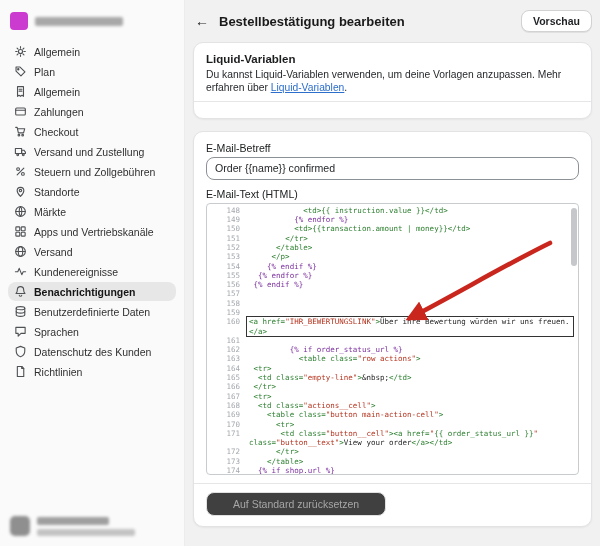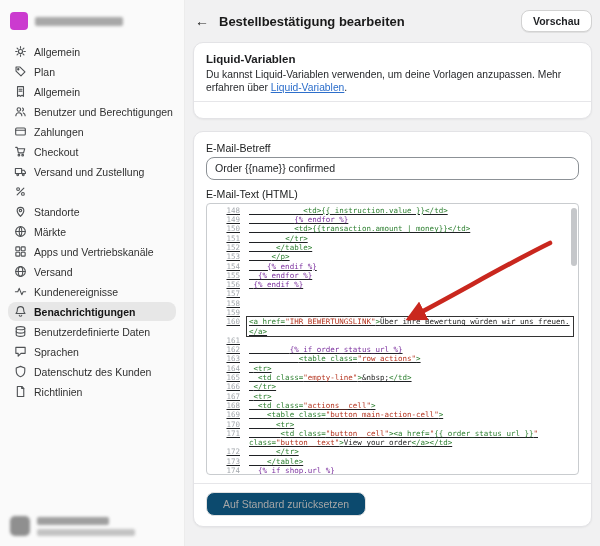--- a/index.html
+++ b/index.html
@@ -57,34 +57,34 @@
   .field-label { font-size:10.6px; display:block; margin-bottom:3px; color:#202223; }
   .text-input {
     width:100%; height:23px; border:1px solid #8c9196; border-radius:8px;
     padding:0 8px; font-size:10.6px; font-family:inherit; color:#1f2124;
     background:#fff; margin-bottom:8px;
   }
 
   
   .editor {
     border:1px solid #c9cccf; border-radius:4px; background:#fff;
-    display:flex; position:relative; height:272px; overflow:hidden;text-decoration:underline;
+    display:flex; position:relative; height:272px; overflow:hidden;
   }
   .gutter { width:38px; flex:none; text-align:right; padding:2px 5px 0 0; }
   .gut-row { height:9.3px; line-height:9.3px; font-family:"DejaVu Sans Mono",monospace; font-size:7.5px; }
   .code-pane { flex:1; position:relative; padding:2px 0 0 4px; overflow:hidden; }
   .code-row { height:9.3px; line-height:9.3px; font-family:"DejaVu Sans Mono",monospace; font-size:7.5px; white-space:pre; }
   .box-overlay { position:absolute; left:1px; right:4px; border:1.3px solid #333; pointer-events:none; }
   .vscroll { position:absolute; right:1px; top:1px; bottom:1px; width:7px; }
   .vthumb { position:absolute; top:3px; right:0; width:6px; height:58px; background:#c5c7ca; border-radius:3px; }
 
   .card-footer { border-top:1px solid #e6e6e9; margin:8px -12px 0 -12px; padding:8px 12px 0 12px; }
   .btn-reset {
-    background:#0c4a6e; border:1px solid #e1e1e1; border-radius:8px;
-    color:#a6a6a6; font-size:10.5px; padding:5px 16px; font-family:inherit; cursor:pointer;
+    background:#404040; border:1px solid #e1e1e1; border-radius:8px;
+    color:#a6a6a6; font-size:10.5px; padding:5px 26px; font-family:inherit; cursor:pointer;
   }
 
   .arrow-svg { position:absolute; left:0; top:0; width:600px; height:546px; pointer-events:none; z-index:40; }
 </style>
 </head>
 <body>
 
 <div class="app">
 
   <aside class="sidebar">
@@ -116,30 +116,20 @@
             <svg viewBox="0 0 14 14">
               <path d="M3.8 1.8h6.4v10.4l-1.6-1.1-1.6 1.1-1.6-1.1-1.6 1.1z"></path>
               <path d="M5.5 4.6h3M5.5 6.6h3"></path>
             </svg>
           </span>
           <span class="nav-label">Allgemein</span>
         </div>
         <div class="nav-item">
           <span class="nav-icon">
             <svg viewBox="0 0 14 14">
-              <circle cx="5.2" cy="4.8" r="1.9"></circle>
-              <path d="M2 11.5c0-1.8 1.4-3.2 3.2-3.2s3.2 1.4 3.2 3.2"></path>
-              <path d="M9.2 3.2a1.9 1.9 0 0 1 0 3.3M10 8.5c1.2.5 2 1.6 2 3"></path>
-            </svg>
-          </span>
-          <span class="nav-label">Benutzer und Berechtigungen</span>
-        </div>
-        <div class="nav-item">
-          <span class="nav-icon">
-            <svg viewBox="0 0 14 14">
               <rect x="1.8" y="3.2" width="10.4" height="7.6" rx="1.2"></rect>
               <path d="M1.8 5.6h10.4"></path>
             </svg>
           </span>
           <span class="nav-label">Zahlungen</span>
         </div>
         <div class="nav-item">
           <span class="nav-icon">
             <svg viewBox="0 0 14 14">
               <path d="M1.8 2.5h1.6l1.3 6h5.6l1.2-4.4H4"></path>
@@ -161,20 +151,21 @@
           <span class="nav-label">Versand und Zustellung</span>
         </div>
         <div class="nav-item">
           <span class="nav-icon">
             <svg viewBox="0 0 14 14">
               <path d="M3.4 10.6l7.2-7.2"></path>
               <circle cx="4.4" cy="4.4" r="1.5"></circle>
               <circle cx="9.6" cy="9.6" r="1.5"></circle>
             </svg>
           </span>
+          <span class="nav-label">Steuern und Zollgebühren</span>
         </div>
         <div class="nav-item">
           <span class="nav-icon">
             <svg viewBox="0 0 14 14">
               <path d="M7 12.2S3.4 8.7 3.4 6.1a3.6 3.6 0 0 1 7.2 0C10.6 8.7 7 12.2 7 12.2z"></path>
               <circle cx="7" cy="6" r="1.3"></circle>
             </svg>
           </span>
           <span class="nav-label">Standorte</span>
         </div>

